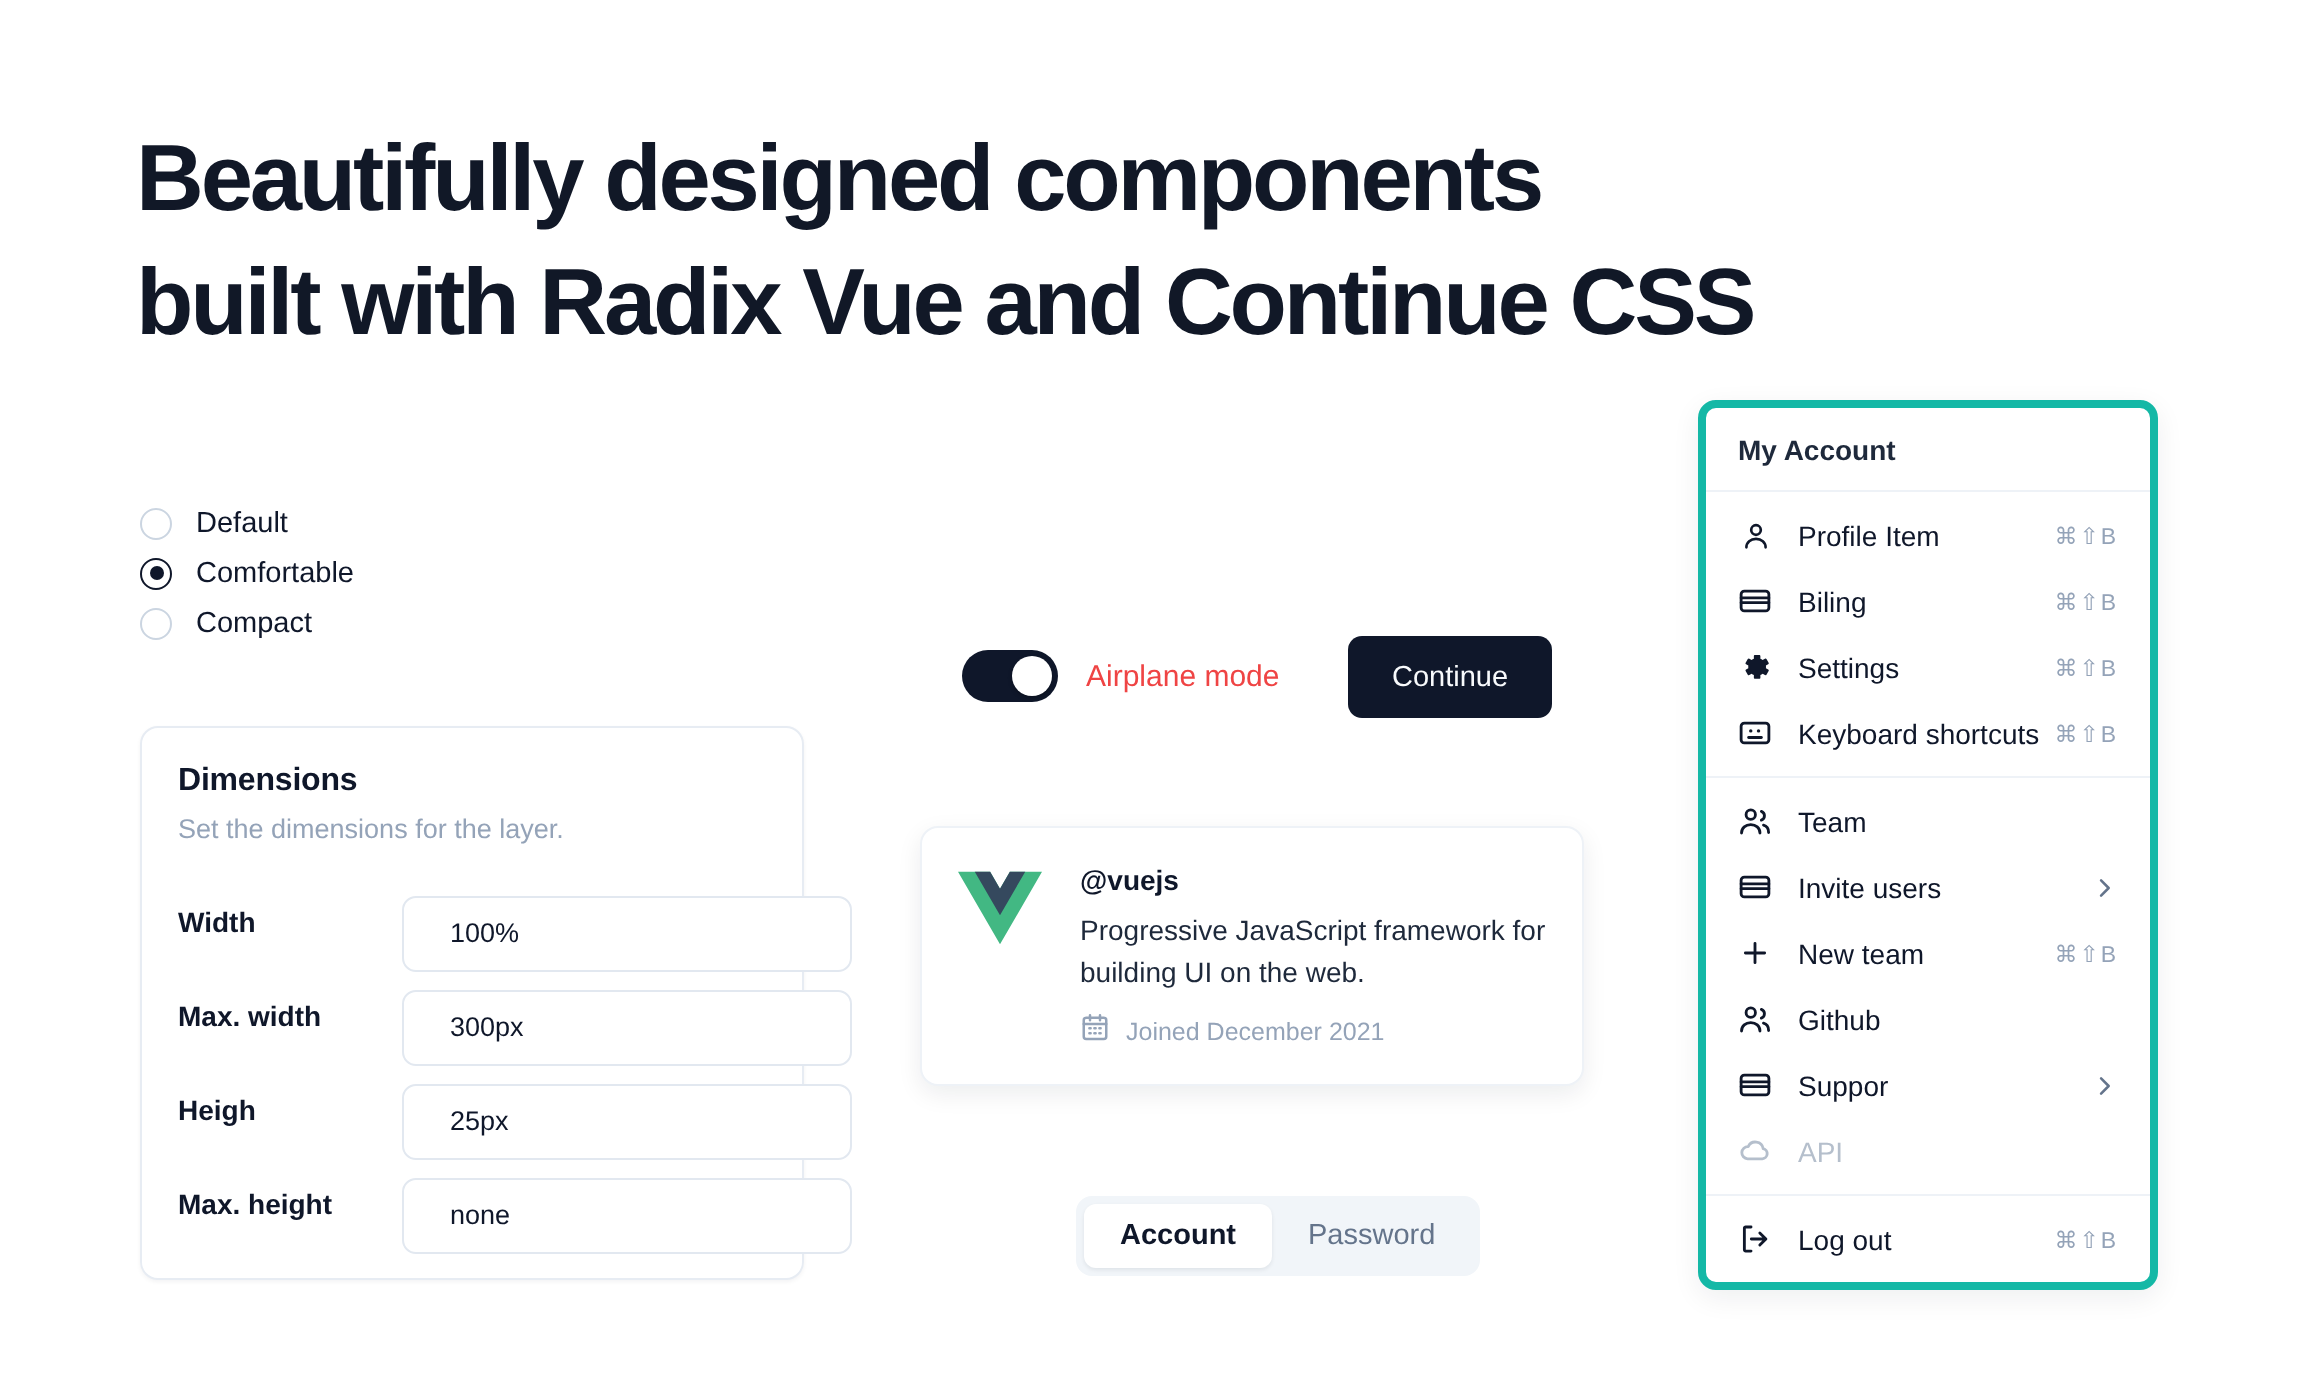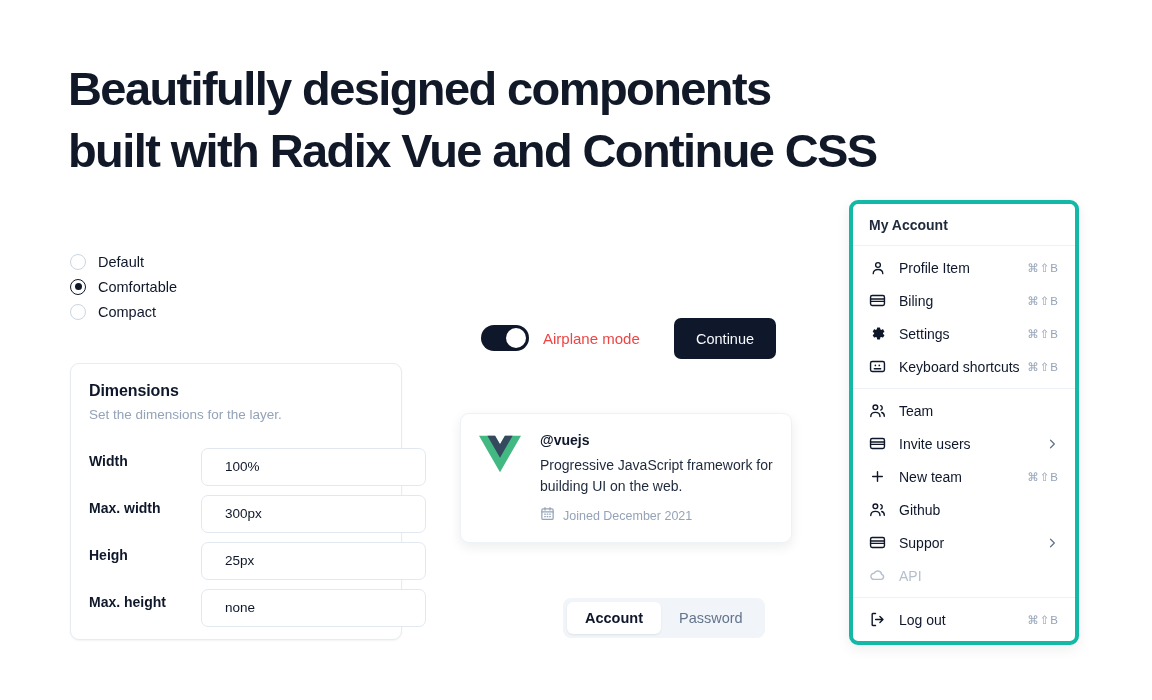--- a/index.html
+++ b/index.html
@@ -89,21 +89,21 @@
   }
   .vue-logo { width: 42px; height: 42px; flex: none; margin-top: 2px; }
   .hc-body { margin-left: 19px; padding-top: 1px; }
   .hc-handle { font-size: 14px; font-weight: 700; color: #0f172a; }
   .hc-desc { font-size: 14px; line-height: 21px; color: #1e293b; margin-top: 7px; width: 242px; }
   .hc-joined { display: flex; align-items: center; margin-top: 9px; }
   .hc-joined-text { font-size: 12.5px; color: #94a3b8; margin-left: 8px; }
 
   
   .tabs {
-    position: absolute; left: 563px; top: 598px;
+    position: absolute; left: 538px; top: 598px;
     height: 40px; background: #f1f5f9; border-radius: 8px;
     display: flex; align-items: center; padding: 4px;
   }
   .tab {
     height: 32px; padding: 0 18px; border-radius: 6px;
     display: flex; align-items: center;
     font-size: 14.5px; color: #64748b; cursor: pointer;
     font-family: inherit; border: none; background: transparent;
   }
   .tab.active {

